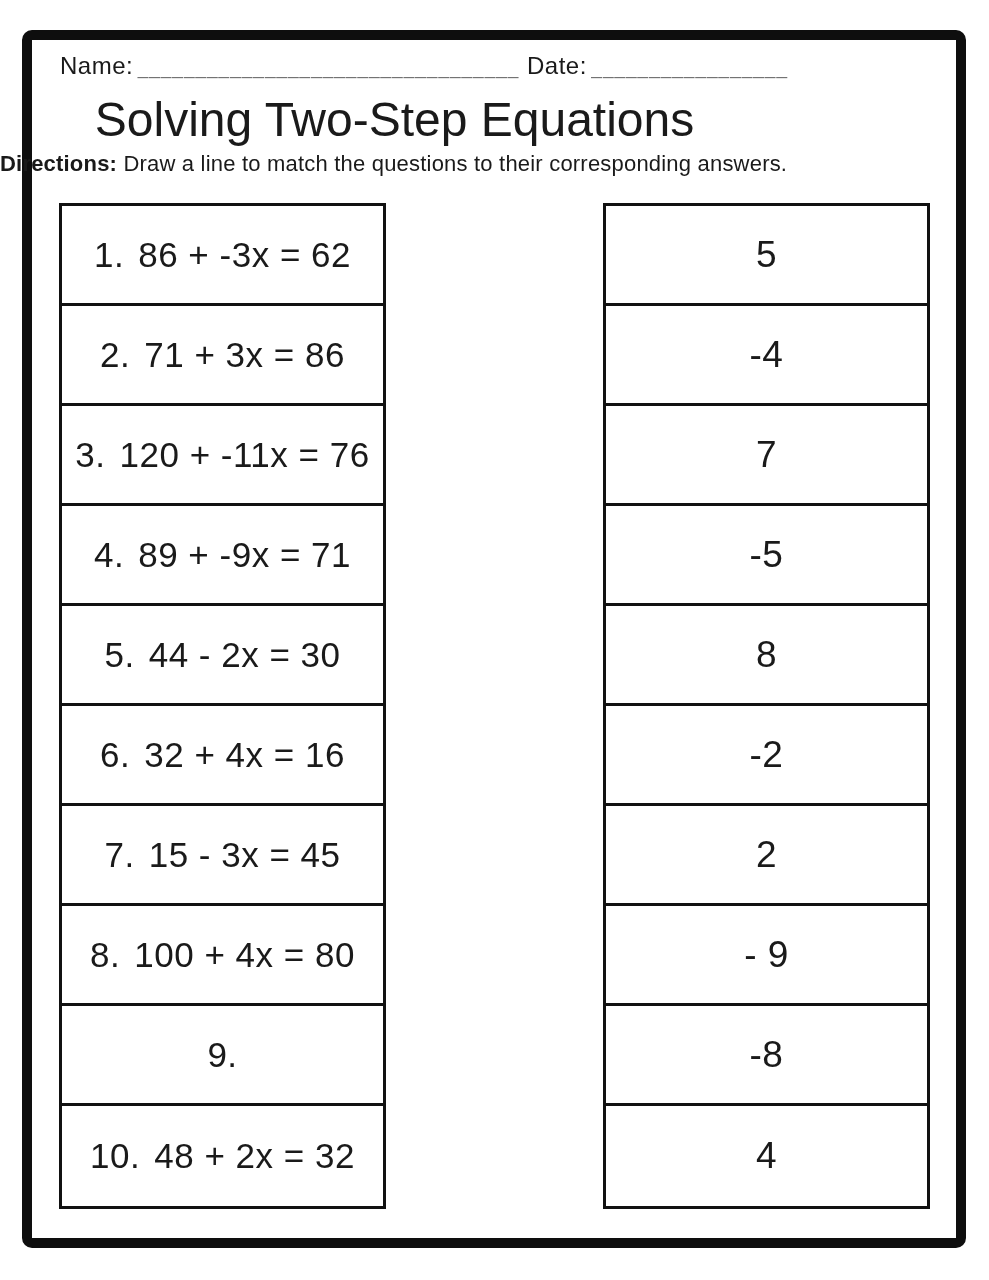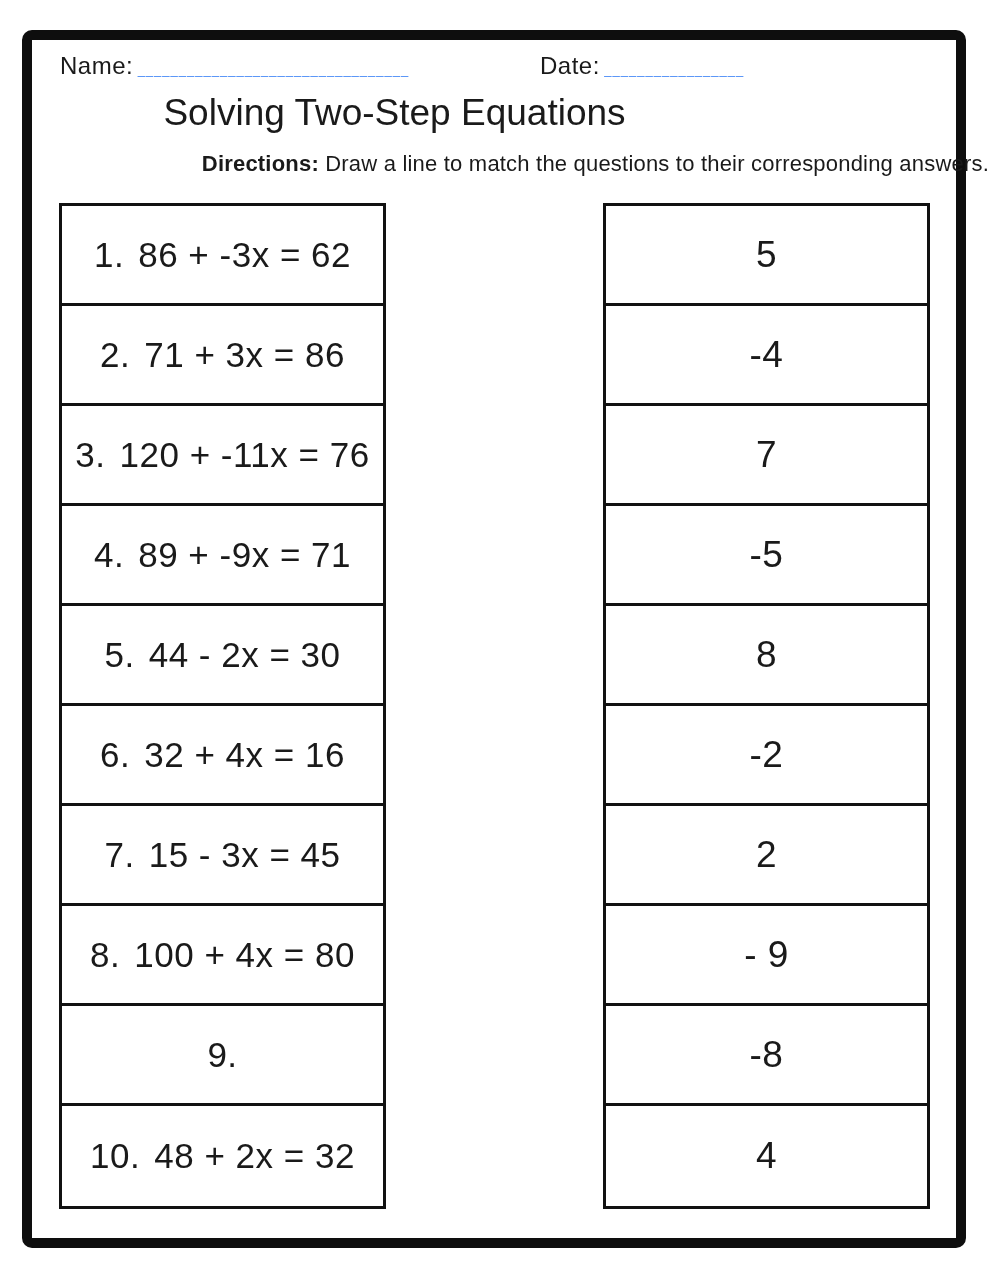--- a/index.html
+++ b/index.html
@@ -27,51 +27,51 @@
     box-sizing: border-box;
   }
   .name-field {
     position: absolute;
     left: 60px;
     top: 52px;
     white-space: nowrap;
   }
   .date-field {
     position: absolute;
-    left: 540px;
+    left: 527px;
     top: 52px;
     white-space: nowrap;
     text-align: center;
   }
   .field-label {
     font-size: 24px;
     letter-spacing: 0.5px;
     vertical-align: baseline;
   }
   .blank-line {
-    font-size: 13px;
+    font-size: 19px;
     letter-spacing: 1px;
-    color: #3b82f6;
+    color: #737373;
   }
   .title {
     position: absolute;
     left: 0;
     top: 92px;
     width: 789px;
     text-align: center;
-    font-size: 37px;
+    font-size: 48px;
     letter-spacing: 0px;
     font-weight: 400;
   }
   .directions {
     position: absolute;
     left: 0;
     top: 151px;
     width: 989px;
-    text-align: right;
+    text-align: left;
     font-size: 22px;
     letter-spacing: 0.2px;
   }
   .directions .dir-label {
     font-weight: 700;
   }
   .match-box {
     position: absolute;
     top: 203px;
     border: 3px solid #111111;

